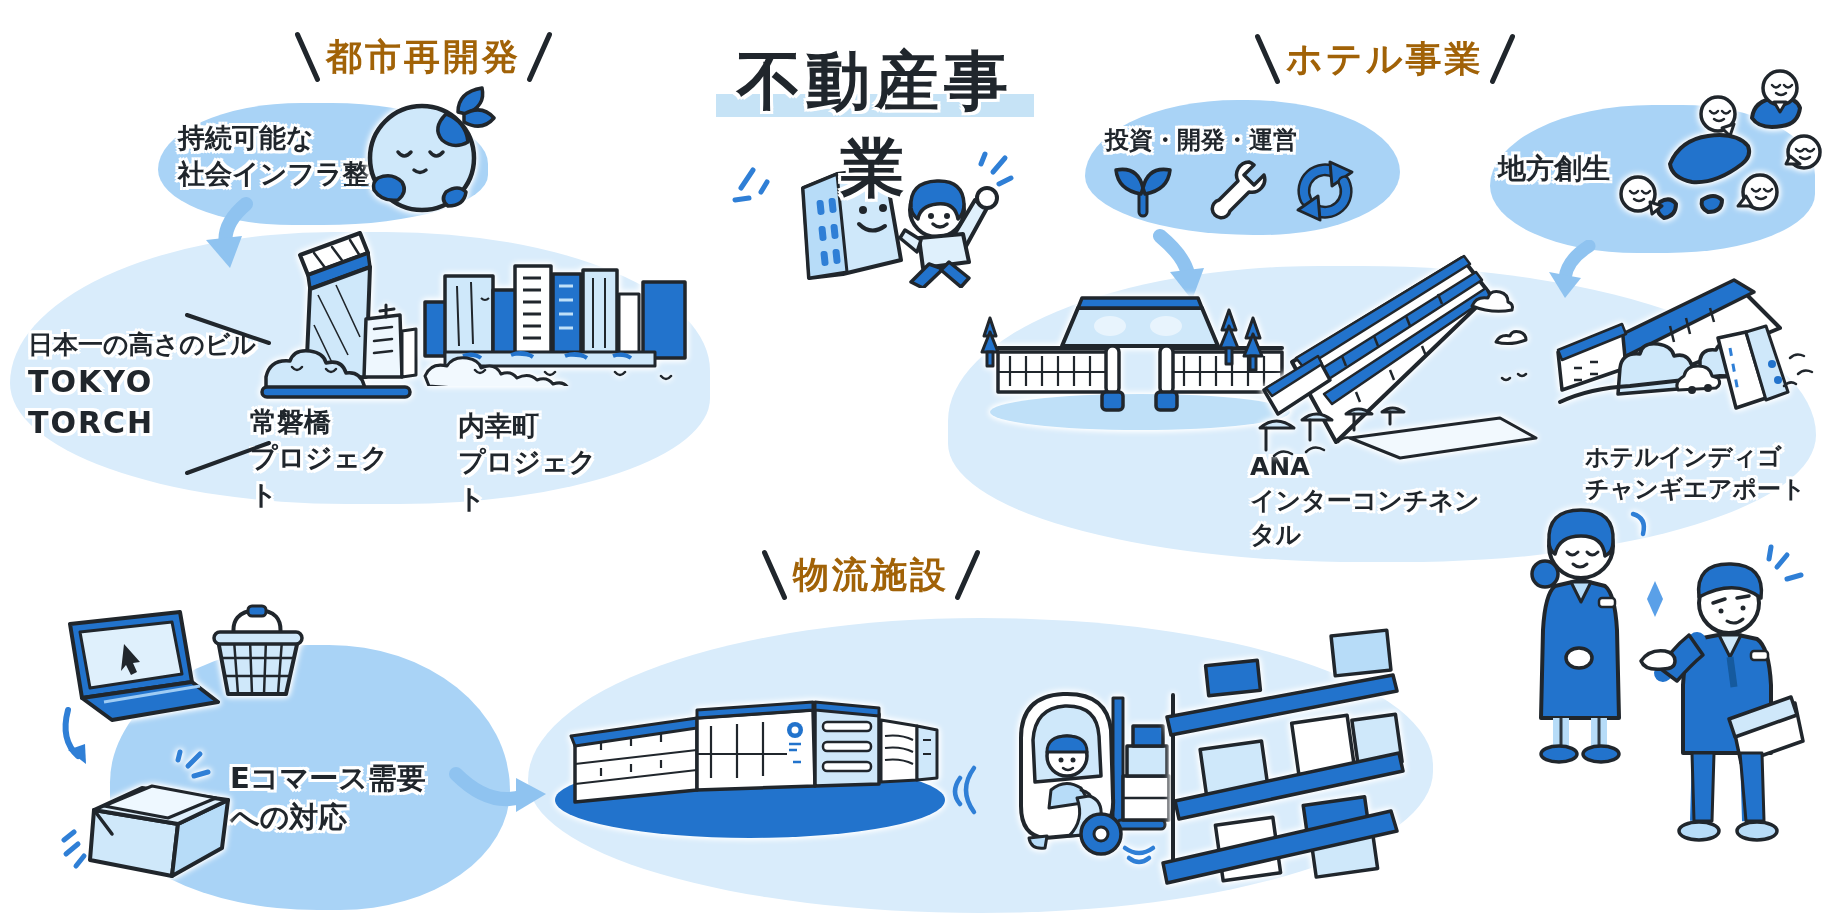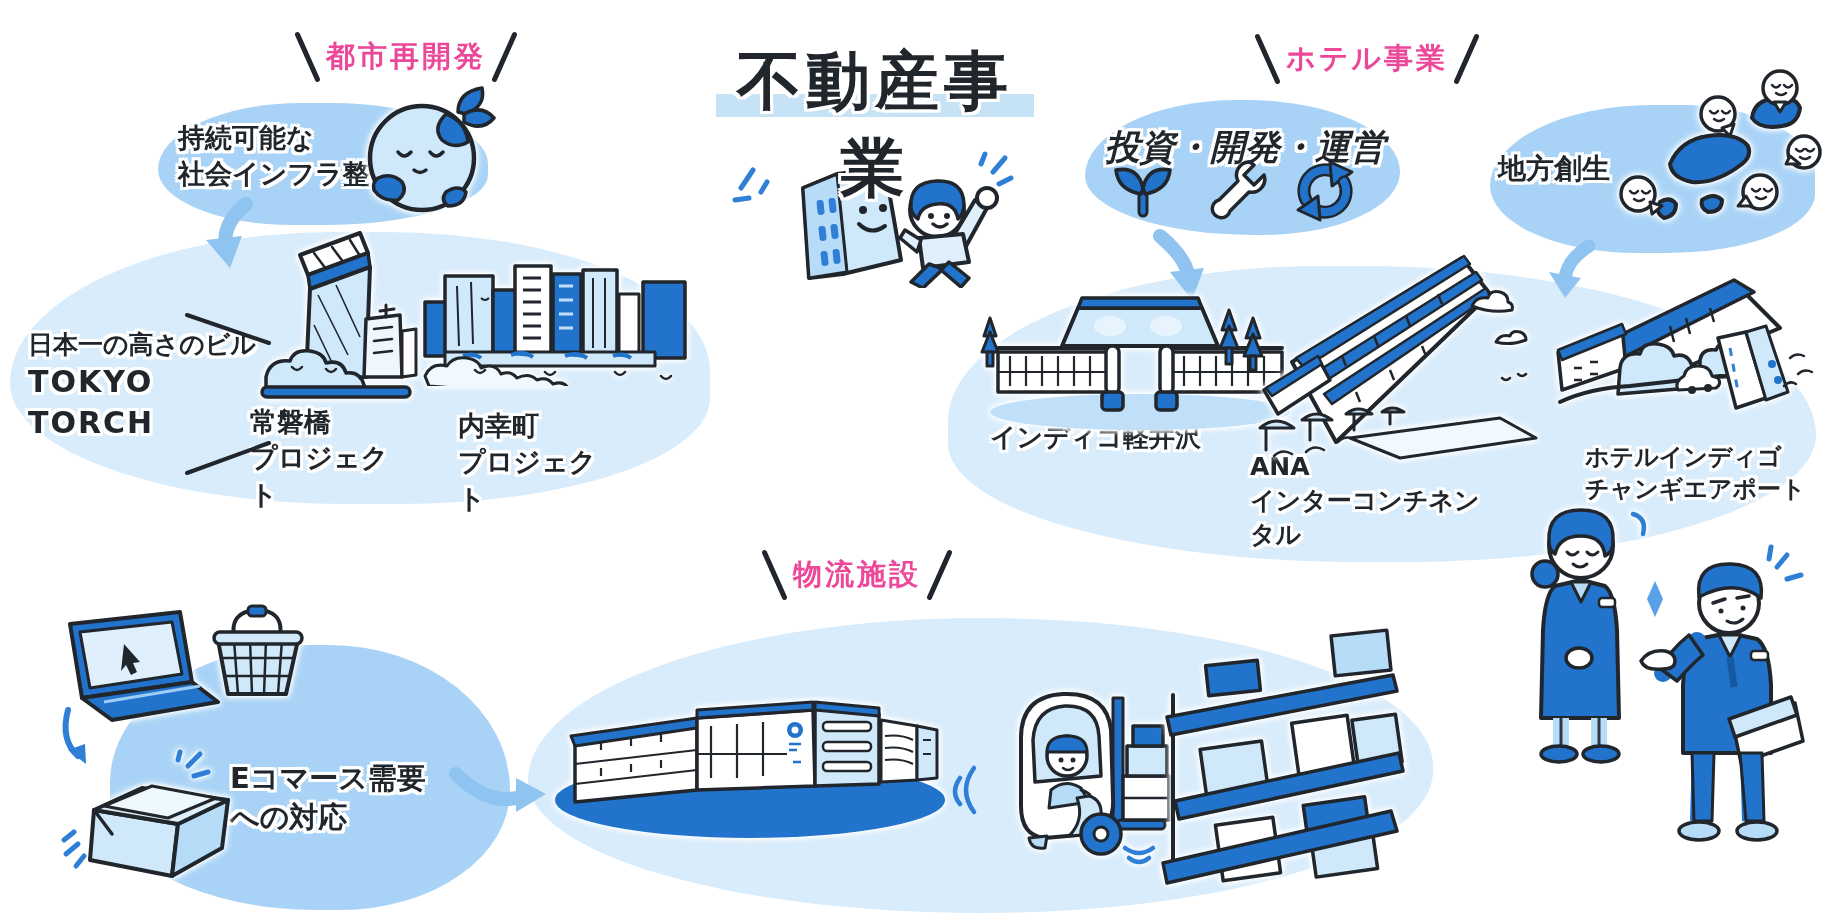--- a/index.html
+++ b/index.html
@@ -3,21 +3,21 @@
 <meta charset="utf-8">
 <style>
   html,body{margin:0;padding:0;background:#fff;}
   body{font-family:"DejaVu Sans","Liberation Sans",sans-serif;}
   #canvas{position:relative;width:1840px;height:920px;background:#fff;overflow:hidden;}
   .abs{position:absolute;}
   .blob{position:absolute;}
   .blob.pale{background:#d9ecfb;}
   .blob.mid{background:#a9d3f6;}
   .heading{position:absolute;display:flex;align-items:center;gap:16px;}
-  .heading .htxt{font-size:29px;font-weight:bold;color:#ec4899;letter-spacing:3px;white-space:nowrap;}
+  .heading .htxt{font-size:36px;font-weight:bold;color:#a16207;letter-spacing:3px;white-space:nowrap;}
   .slash{width:5px;height:54px;background:#20262c;border-radius:3px;}
   .slash.l{transform:rotate(-24deg);}
   .slash.r{transform:rotate(24deg);}
   .outl{text-shadow:-3px -3px 0 #fff,3px -3px 0 #fff,-3px 3px 0 #fff,3px 3px 0 #fff,0 -3px 0 #fff,0 3px 0 #fff,-3px 0 0 #fff,3px 0 0 #fff;}
   .label{position:absolute;font-weight:bold;color:#20262c;text-align:left;white-space:pre-line;line-height:1.35;}
   #title{position:absolute;left:715px;top:38px;width:320px;text-align:center;font-size:64px;font-weight:bold;color:#20262c;letter-spacing:5px;z-index:3;}
   #title-highlight{position:absolute;left:716px;top:94px;width:318px;height:23px;background:#c6e3f6;z-index:2;}
   svg{display:block;}
   .halo{filter:drop-shadow(0 0 3px #fff) drop-shadow(0 0 2px #fff);}
   .ink{stroke:#20262c;stroke-linejoin:round;stroke-linecap:round;}
@@ -57,23 +57,22 @@
   <div class="blob pale" style="left:528px;top:618px;width:905px;height:295px;border-radius:50% 50% 50% 50%/55% 50% 48% 45%;"></div>
 
   <div class="label outl" style="left:178px;top:120px;width:250px;font-size:27px;">持続可能な
 社会インフラ整備</div>
   <div class="label outl" style="left:28px;top:328px;width:255px;font-size:25px;">日本一の高さのビル</div>
   <div class="label outl" style="left:28px;top:362px;width:255px;font-size:30px;letter-spacing:2px;">TOKYO TORCH</div>
   <div class="label outl" style="left:250px;top:404px;width:165px;font-size:27px;">常磐橋
 プロジェクト</div>
   <div class="label outl" style="left:458px;top:408px;width:165px;font-size:27px;">内幸町
 プロジェクト</div>
-  <div class="label outl" style="left:1105px;top:124px;width:280px;font-size:35px;font-style:italic;">投資・開発・運営</div>
+  <div class="label outl" style="left:1105px;top:124px;width:280px;font-size:24px;">投資・開発・運営</div>
   <div class="label outl" style="left:1498px;top:150px;width:140px;font-size:28px;">地方創生</div>
-  <div class="label outl" style="left:990px;top:420px;width:230px;font-size:26px;">インディゴ軽井沢</div>
   <div class="label outl" style="left:1250px;top:450px;width:240px;font-size:25px;">ANA
 インターコンチネンタル</div>
   <div class="label outl" style="left:1585px;top:420px;width:230px;font-size:24px;margin-top:21px;">ホテルインディゴ
 チャンギエアポート</div>
   <div class="label outl" style="left:230px;top:738px;width:240px;font-size:29px;margin-top:21px;">Eコマース需要
 への対応</div>
 
   <svg class="abs" style="left:182px;top:310px;" width="92" height="38">
     <path d="M5 5 L87 33" class="ink" stroke-width="4" fill="none"></path>
   </svg>

